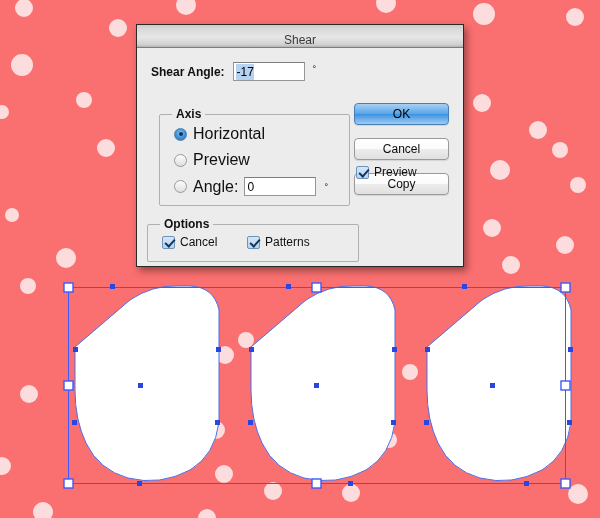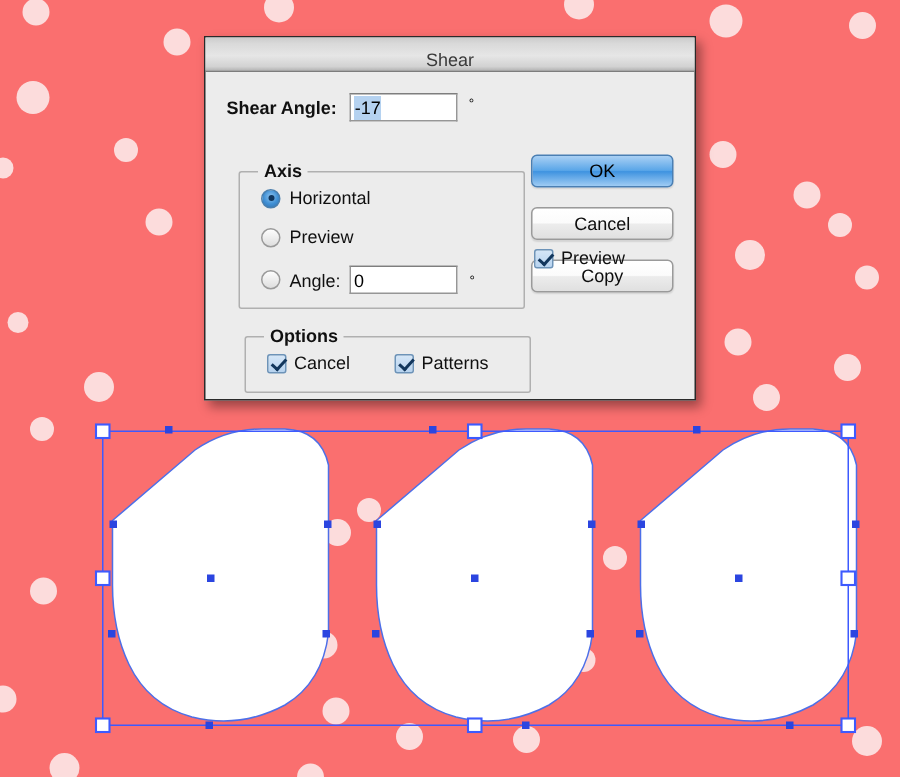--- a/index.html
+++ b/index.html
@@ -117,21 +117,21 @@
     position: absolute;
     top: -8px;
     left: 12px;
     background: #ececec;
     padding: 0 4px;
     font-size: 12px;
     color: #101010;
     font-weight: bold;
   }
   #gb-axis { left: 22px; top: 66px; width: 191px; height: 92px; }
-  #gb-options { left: 26px; top: 176px; width: 191px; height: 38px; }
+  #gb-options { left: 10px; top: 176px; width: 212px; height: 38px; }
 
   .radio-row {
     position: absolute;
     display: flex;
     align-items: center;
     left: 14px;
   }
   .radio {
     width: 13px; height: 13px;
     border-radius: 50%;
@@ -149,21 +149,21 @@
   .radio.on::after {
     content: "";
     position: absolute;
     left: 3.5px; top: 3.5px;
     width: 4px; height: 4px;
     border-radius: 50%;
     background: #10365e;
   }
   .radio-label {
     margin-left: 6px;
-    font-size: 12px;
+    font-size: 16px;
     color: #101010;
   }
 
   .check {
     width: 13px; height: 13px;
     border: 1px solid #8d8d8d;
     border-radius: 2px;
     background: linear-gradient(to bottom, #ffffff, #e2e2e2);
     box-sizing: border-box;
     position: relative;

